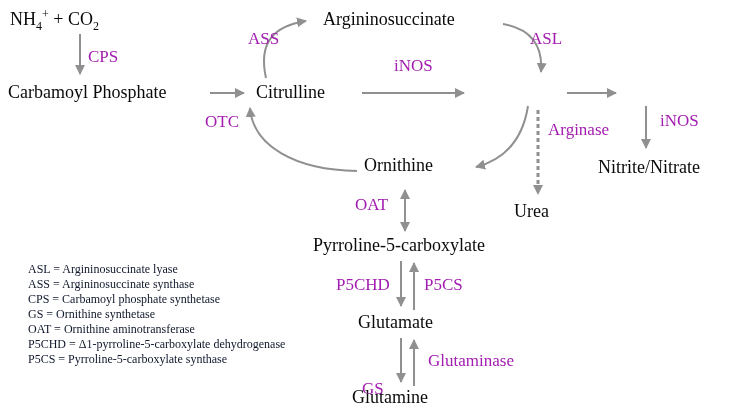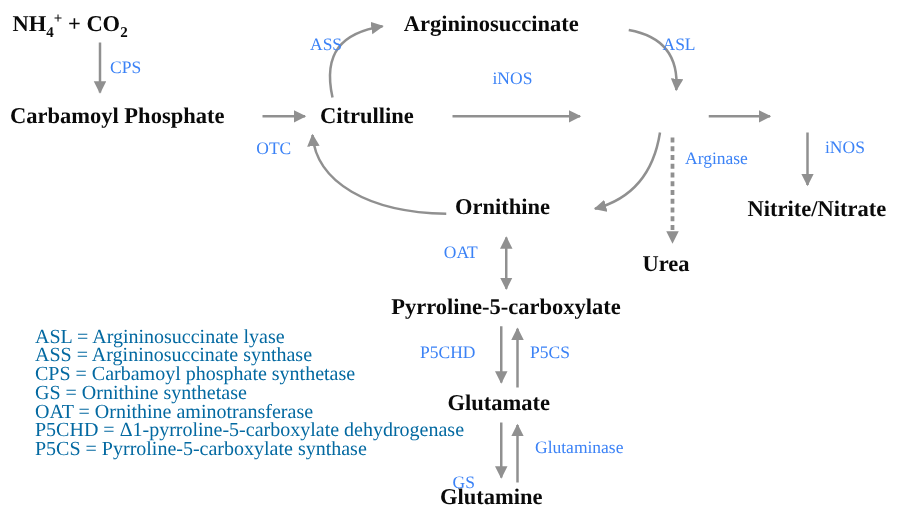--- a/index.html
+++ b/index.html
@@ -5,25 +5,25 @@
   html,body{margin:0;padding:0;background:#ffffff;}
   #stage{
     position:relative;
     width:739px;height:418px;
     background:#ffffff;
     font-family:"Liberation Serif","DejaVu Serif",serif;
     overflow:hidden;
   }
   #arrows{position:absolute;left:0;top:0;width:739px;height:418px;}
   .lbl{position:absolute;white-space:nowrap;line-height:1.05;}
-  .met{font-weight:bold;font-size:18px;color:#0a0a0a;}
-  .enz{font-size:14px;color:#3b82f6;text-align:center;}
+  .met{font-weight:normal;font-size:18px;color:#0a0a0a;}
+  .enz{font-size:17px;color:#a21caf;text-align:center;}
   .legend{
     position:absolute;left:28px;top:262px;
-    font-size:16px;color:#0369a1;line-height:15px;white-space:nowrap;
+    font-size:12px;color:#0f172a;line-height:15px;white-space:nowrap;
   }
   sub,sup{font-size:12px;}
 </style>
 </head>
 <body>
 
 <div id="stage">
 
   <svg id="arrows" viewBox="0 0 739 418" xmlns="http://www.w3.org/2000/svg">
     <defs>

